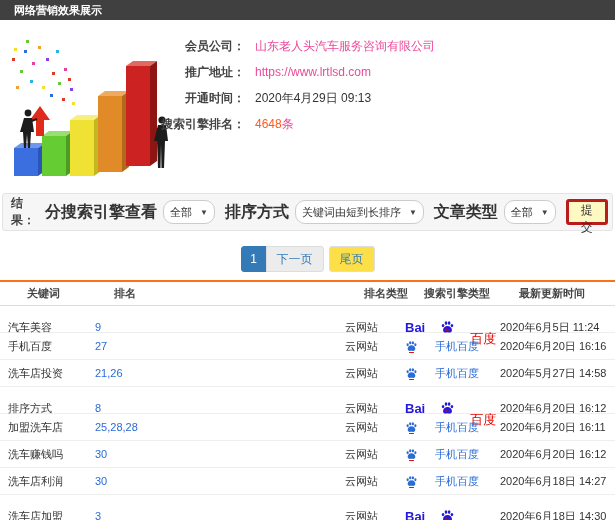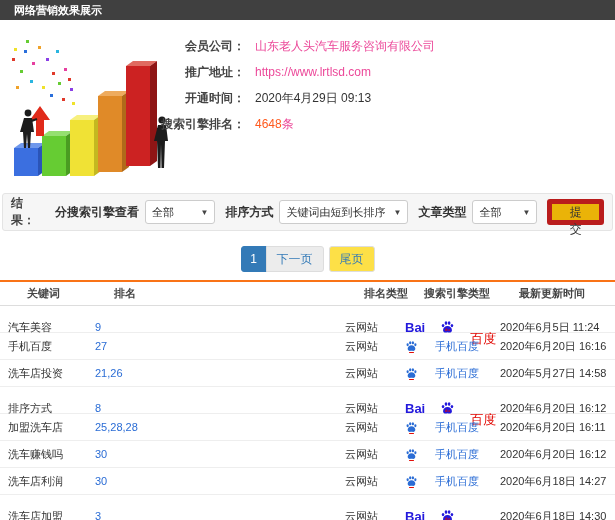--- a/index.html
+++ b/index.html
@@ -20,28 +20,28 @@
   .info-value{margin-left:10px;font-size:12px;color:#333;}
   .link{color:#ec4899;}
   .hl-num{color:#ff5a1e;}
 
   
   .filter-bar{position:absolute;left:2px;right:2px;top:193px;height:38px;box-sizing:border-box;
               background:#f6f6f6;border:1px solid #e4e4e4;border-radius:3px;
               display:flex;align-items:center;padding:0 8px;}
   .result-label{font-weight:bold;font-size:12px;color:#444;}
   .spacer{flex:1;}
-  .f-label{font-weight:bold;font-size:12px;color:#333;margin:0 6px 0 10px;white-space:nowrap;}
-  .select{background:#fff;border:1px solid #ccc;border-radius:3px;height:24px;box-sizing:border-box;
+  .f-label{font-weight:bold;font-size:16px;color:#333;margin:0 6px 0 10px;white-space:nowrap;}
+  .select{background:#fff;border:1px solid #ccc;border-radius:10px;height:24px;box-sizing:border-box;
           display:flex;align-items:center;justify-content:space-between;padding:0 6px;cursor:pointer;white-space:nowrap;}
   .select .caret{font-size:8px;color:#444;margin-left:8px;}
   .sel-engine{width:74px;}
   .sel-sort{width:136px;}
   .sel-article{width:68px;}
-  .submit-btn{margin-left:10px;background:#eab308;border:5px solid #b91c1c;border-radius:3px;height:26px;
+  .submit-btn{margin-left:10px;background:#fef9c3;border:3px solid #b91c1c;border-radius:3px;height:26px;
               padding:0 12px;font-size:12px;color:#333;cursor:pointer;
               font-family:"Liberation Sans","DejaVu Sans",sans-serif;}
 
   
   .pagination{position:absolute;top:246px;left:0;right:0;display:flex;justify-content:center;}
   .page-item{height:26px;line-height:24px;box-sizing:border-box;border:1px solid #ddd;background:#fde047;
              color:#337ab7;font-size:12px;text-align:center;padding:0 10px;cursor:pointer;}
   .page-item.active{background:#337ab7;border-color:#337ab7;color:#fff;min-width:26px;padding:0 8px;
                     border-radius:3px 0 0 3px;}
   .page-item.next{margin-left:-1px;background:#ececec;border-radius:0 3px 3px 0;}

